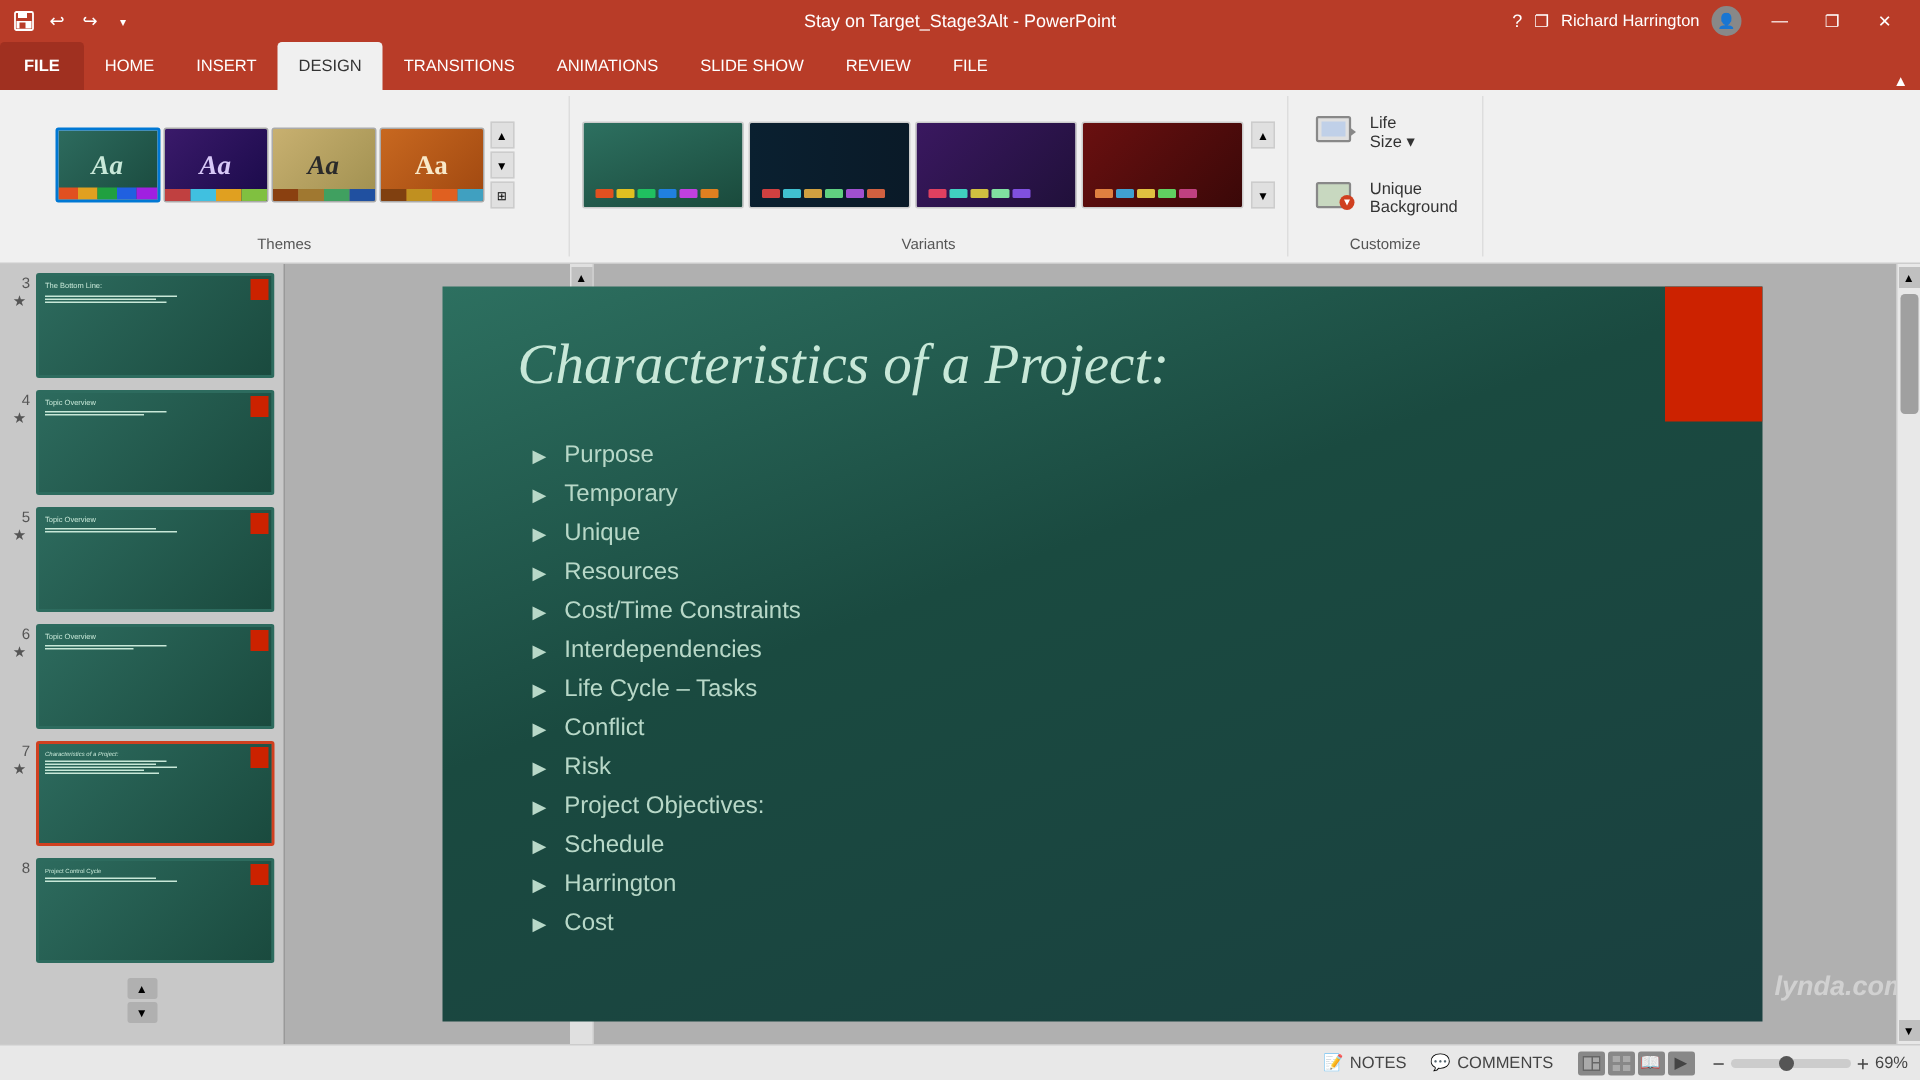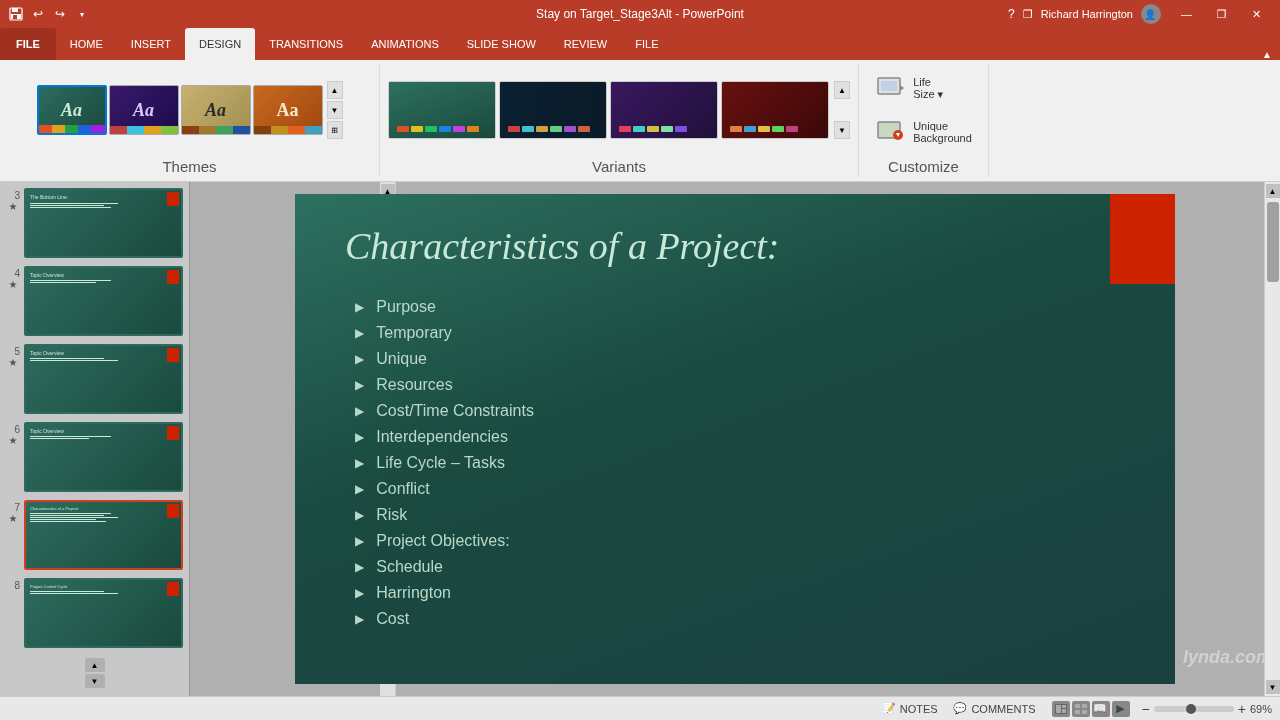--- a/index.html
+++ b/index.html
@@ -45,21 +45,21 @@
       border-right: 1px solid #ddd;
       min-width: 60px;
     }
     .ribbon-group-content {
       display: flex;
       align-items: flex-start;
       flex: 1;
       gap: 2px;
     }
     .ribbon-group-label {
-      font-size: 15px;
+      font-size: 10px;
       color: #555;
       padding: 2px 0;
       text-align: left;
     }
 
     
     .themes-group { min-width: 380px; }
     .variants-group { min-width: 380px; }
     .customize-group { min-width: 130px; }
     .theme-item {

